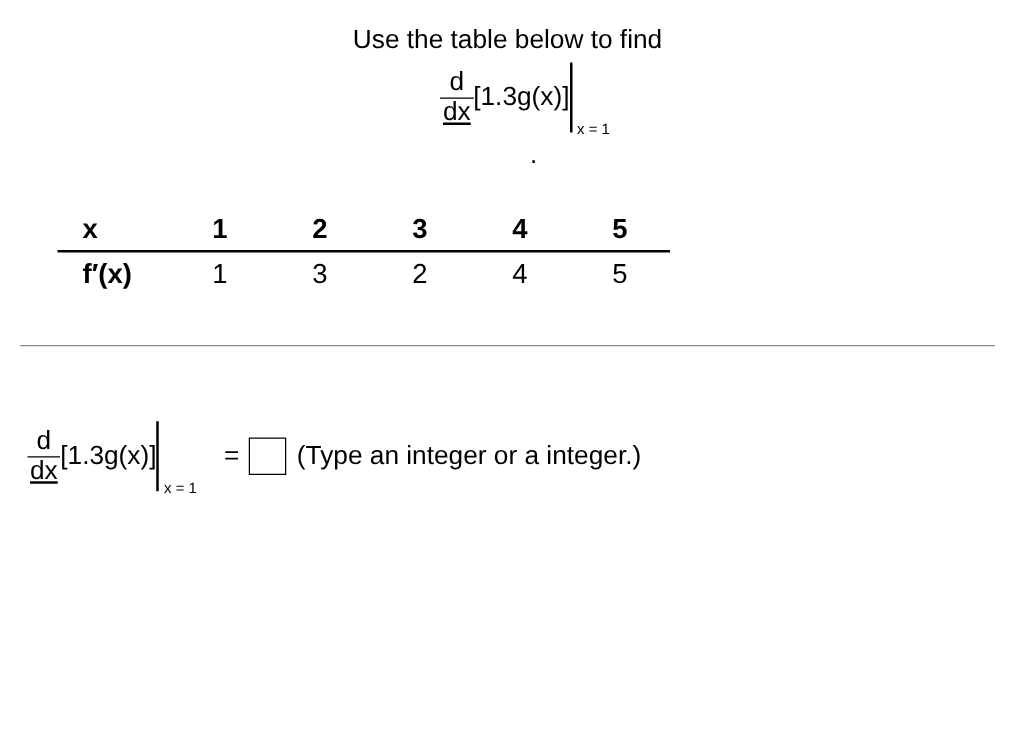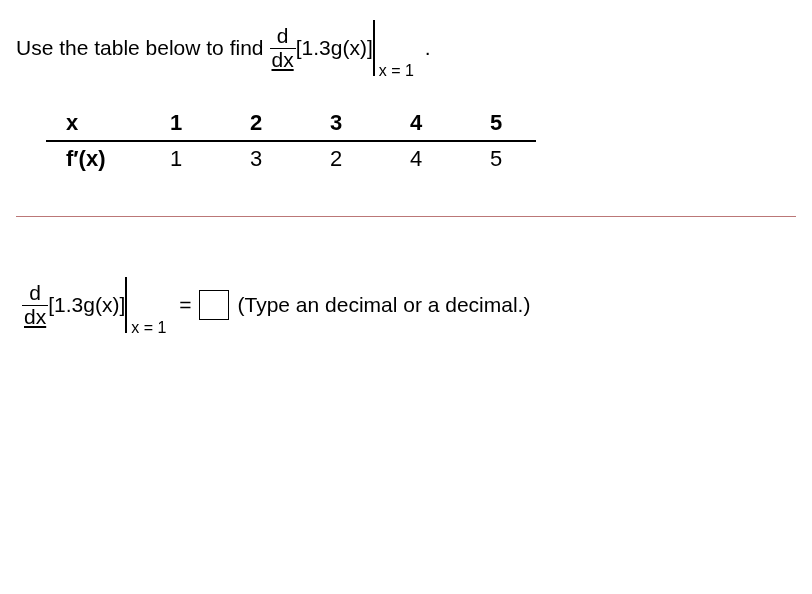--- a/index.html
+++ b/index.html
@@ -10,20 +10,21 @@
     box-sizing: border-box;
     color: #000;
   }
   .prompt-line {
     font-size: 21px;
     display: flex;
     align-items: center;
     flex-wrap: wrap;
     gap: 6px;
     margin-bottom: 30px;
+    flex-direction: column;
   }
   .frac {
     display: inline-flex;
     flex-direction: column;
     align-items: center;
     line-height: 1.05;
     vertical-align: middle;
   }
   .frac .num { padding: 0 2px; }
   .frac .den { border-top: 1.5px solid #000; padding: 0 2px; text-decoration: underline; }
@@ -36,21 +37,21 @@
     align-items: flex-start;
     border-left: 2px solid #000;
     height: 56px;
     padding-left: 2px;
     position: relative;
   }
   .eval-sub {
     position: absolute;
     bottom: -4px;
     left: 4px;
-    font-size: 16px;
+    font-size: 12px;
     white-space: nowrap;
   }
   .tbl {
     margin-left: 30px;
     margin-bottom: 40px;
   }
   .tbl table {
     border-collapse: collapse;
     font-size: 22px;
   }
@@ -143,14 +144,14 @@
       <span class="num">d</span>
       <span class="den">dx</span>
     </span>
     <span>[1.3g(x)]</span>
     <span class="eval-bar">
       <span class="eval-sub">x = 1</span>
     </span>
   </span>
   <span style="margin-left:42px;">=</span>
   <span class="answer-box"></span>
-  <span>(Type an decimal or a decimal.)</span>
+  <span>(Type an integer or a integer.)</span>
 </div>
 
 </body></html>

